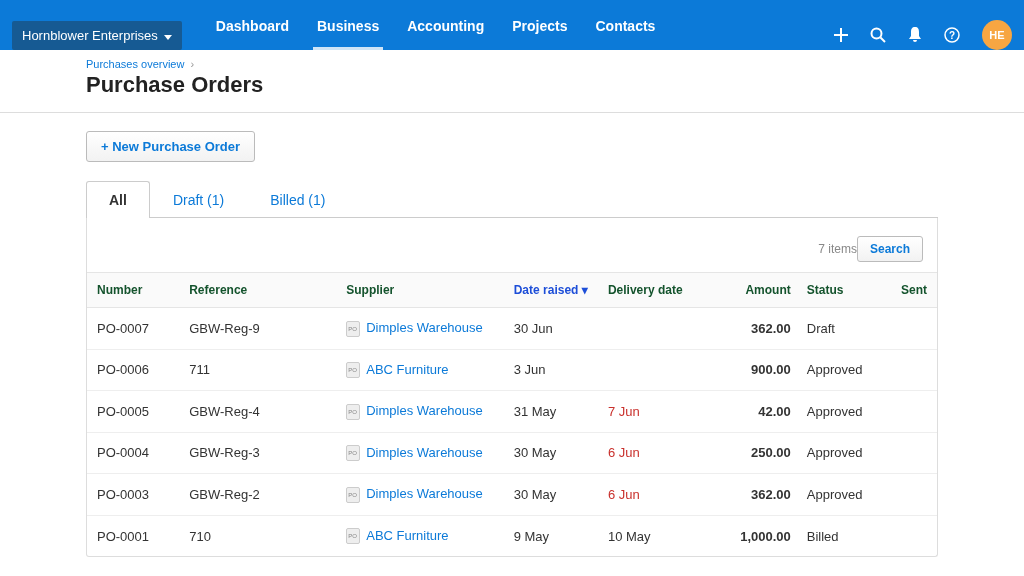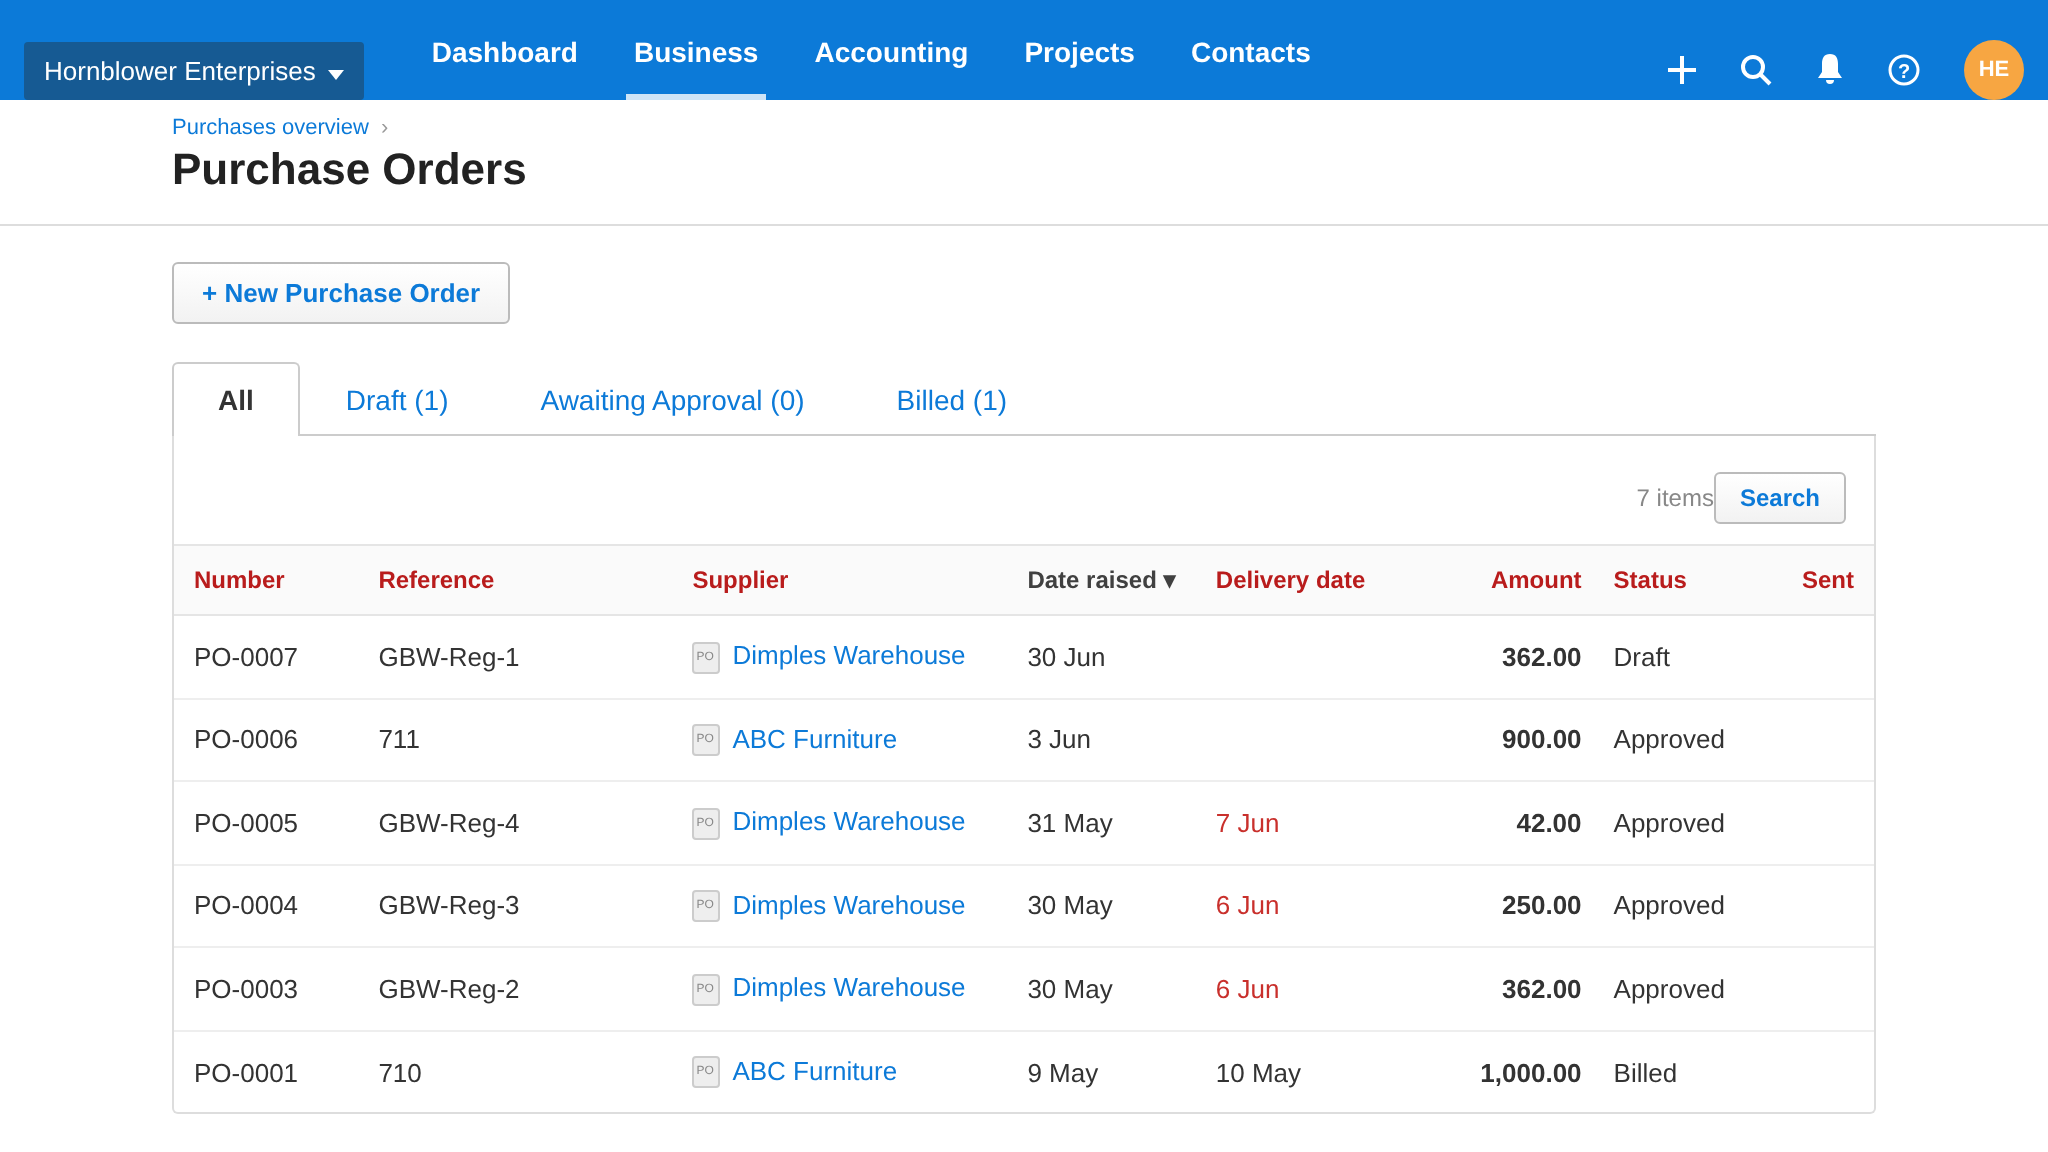--- a/index.html
+++ b/index.html
@@ -27,22 +27,22 @@
   .tabs { display: flex; margin-top: 18px; border-bottom: 1px solid #ccc; align-items: center; }
   .tab { padding: 10px 22px; border: 1px solid transparent; border-bottom: none; color: #0c7ad8; font-size: 14px; cursor: pointer; position: relative; top: 1px; }
   .tab.active { border-color: #ccc; background: #fff; border-radius: 3px 3px 0 0; color: #333; font-weight: 700; }
   
   .panel { border: 1px solid #ddd; border-top: none; border-radius: 0 0 3px 3px; margin-top: 0; padding-top: 18px; }
   .panel-tools { display: flex; justify-content: flex-end; align-items: center; gap: 0; padding: 0 14px 10px; }
   .items-count { color: #888; font-size: 12px; }
   .search-btn { background: linear-gradient(#fff, #f2f2f2); border: 1px solid #bbb; border-radius: 3px; padding: 5px 12px; font-size: 12px; font-weight: 600; color: #0c7ad8; cursor: pointer; text-align: center; }
   
   table { width: 100%; border-collapse: collapse; }
-  thead th { text-align: left; font-size: 12px; font-weight: 600; color: #b91c1c; padding: 10px 8px; border-top: 1px solid #e5e5e5; border-bottom: 1px solid #e5e5e5; background: #fafafa; cursor: pointer; }
-  thead th.sorted { color: #404040; }
+  thead th { text-align: left; font-size: 12px; font-weight: 600; color: #14532d; padding: 10px 8px; border-top: 1px solid #e5e5e5; border-bottom: 1px solid #e5e5e5; background: #fafafa; cursor: pointer; }
+  thead th.sorted { color: #1d4ed8; }
   thead th.num { text-align: right; }
   tbody td { padding: 12px 8px; font-size: 13px; border-bottom: 1px solid #eee; vertical-align: middle; }
   tbody tr:last-child td { border-bottom: none; }
   td.num { text-align: right; font-weight: 600; }
   .supplier-link { color: #0c7ad8; text-decoration: none; cursor: pointer; }
   .file-icon { display: inline-block; width: 14px; height: 16px; background: #eee; border: 1px solid #ccc; border-radius: 2px; vertical-align: middle; margin-right: 6px; position: relative; }
   .file-icon::after { content: "PO"; font-size: 6px; color: #888; position: absolute; left: 1px; top: 4px; }
   .overdue { color: #c9302c; }
   
   .col-number { width: 90px; padding-left: 10px !important; }
@@ -111,21 +111,20 @@
 </div>
 
 <div class="content-wrap">
   <div class="action-row">
     <button class="btn-primary">+ New Purchase Order</button>
   </div>
 
   <div class="tabs">
     <div class="tab active">All</div>
     <div class="tab">Draft (1)</div>
-    <div class="tab">Awaiting Approval (0)</div>
     <div class="tab">Billed (1)</div>
   </div>
 
   <div class="panel">
     <div class="panel-tools">
       <span class="items-count">7 items</span>
       <button class="search-btn">Search</button>
     </div>
 
     <table>
@@ -140,21 +139,21 @@
           </th>
           <th class="col-delivery">Delivery date</th>
           <th class="col-amount num">Amount</th>
           <th class="col-status">Status</th>
           <th class="col-sent">Sent</th>
         </tr>
       </thead>
       <tbody id="po-tbody">
           <tr>
             <td class="col-number">PO-0007</td>
-            <td>GBW-Reg-1</td>
+            <td>GBW-Reg-9</td>
             <td><span class="file-icon"></span><a class="supplier-link">Dimples Warehouse</a></td>
             <td>30 Jun</td>
             <td></td>
             <td class="num">362.00</td>
             <td>Draft</td>
             <td></td>
           </tr>
           <tr>
             <td class="col-number">PO-0006</td>
             <td>711</td>

